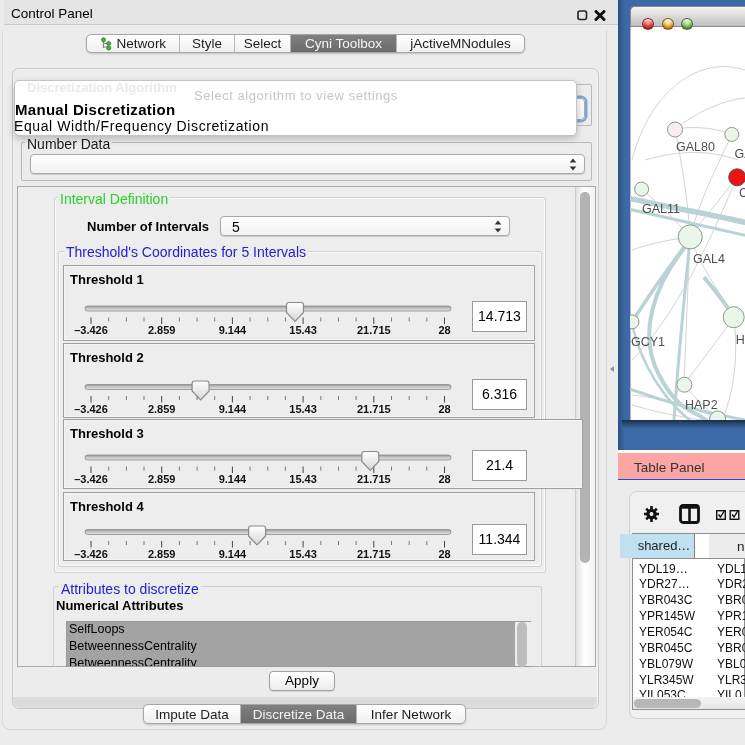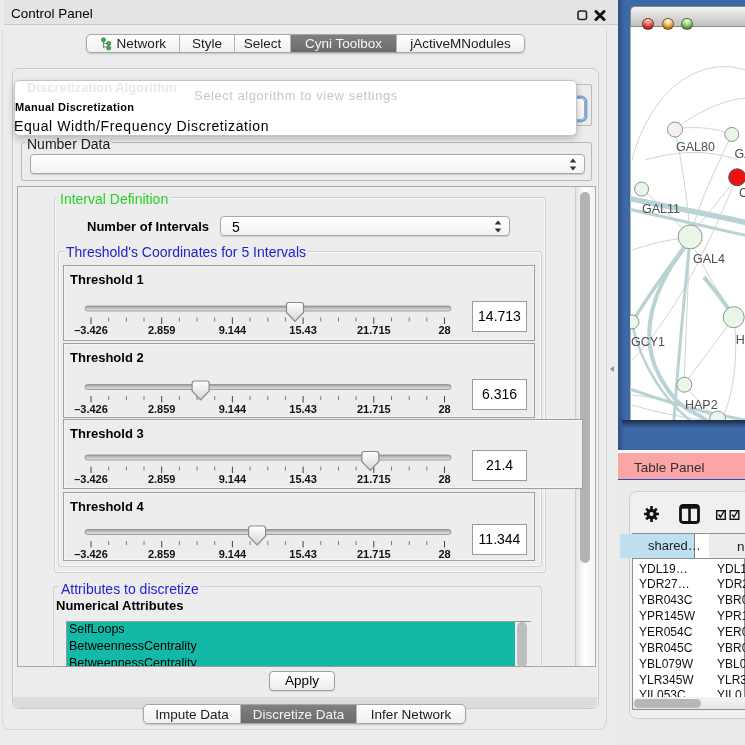--- a/index.html
+++ b/index.html
@@ -18,21 +18,21 @@
 .combo { position:absolute; background:linear-gradient(#ffffff,#f2f2f2); border:1px solid #a9a9a9; border-radius:4px; box-shadow:0 1px 1px rgba(0,0,0,0.15); font-size:14px; color:#000; }
 .combo .arr { position:absolute; right:7px; top:50%; margin-top:-6.5px; width:8px; height:13px; }
 #scrollpane { position:absolute; left:17px; top:186px; width:579px; height:481px; border:1px solid #a9a9a9; background:#ededed; }
 #vsbtrack { position:absolute; left:575px; top:187px; width:20px; height:479px; background:linear-gradient(90deg,#e2e2e2,#ffffff 45%,#f2f2f2); border-left:1px solid #cccccc; }
 #vsbthumb { position:absolute; left:580px; top:192px; width:10px; height:371px; background:#b3b3b3; border-radius:5px; }
 .etched { position:absolute; border:1px solid #cfcfcf; border-radius:3px; box-shadow:inset 0 0 0 1px #fafafa; }
 .thp { position:absolute; background:#ededed; border:1px solid #9f9f9f; box-shadow:inset 0 0 0 1px #f4f4f4; }
 .thlab { position:absolute; left:6px; top:6px; font-weight:bold; font-size:13px; color:#000; }
 .vfield { position:absolute; width:55px; height:31px; background:#fff; border:1px solid #9a9a9a; font-size:14px; color:#000; text-align:center; line-height:29px; }
 .blab { position:absolute; font-weight:bold; font-size:13px; color:#000; white-space:nowrap; }
-#list { position:absolute; left:66px; top:621px; width:465px; height:46px; background:#14b8a6; border:1px solid #9a9a9a; overflow:hidden; }
+#list { position:absolute; left:66px; top:621px; width:465px; height:46px; background:#a3a3a3; border:1px solid #9a9a9a; overflow:hidden; }
 #list .li { font-size:12.5px; color:#000; padding-left:2px; height:17.4px; line-height:17.4px; }
 #list .li:first-child { margin-top:-1.5px; }
 #applybtn { position:absolute; left:269px; top:671px; width:66px; height:20px; background:linear-gradient(#ffffff,#ececec); border:1px solid #9f9f9f; border-radius:4px; font-size:13.5px; text-align:center; line-height:18px; color:#000; box-shadow:0 1px 1px rgba(0,0,0,0.1); }
 #popup { position:absolute; left:14px; top:80px; width:563px; height:56px; background:#ffffff; border:1px solid #c4c4c4; border-radius:5px; box-shadow:0 3px 7px rgba(0,0,0,0.22); z-index:50; }
 #bluedesk { position:absolute; left:618px; top:0; width:127px; height:452px; background:linear-gradient(90deg,#2b4f83 0px,#3d6aa6 7px,#3d6aa6); }
 #netframe-tb { position:absolute; left:630px; top:6px; width:115px; height:21px; background:linear-gradient(#f4f4f4,#bfbfbf); border:1px solid #8a8a8a; border-right:none; border-top-left-radius:5px; }
 #netcanvas { position:absolute; left:629.5px; top:27px; width:115.5px; height:393px; background:#fff; border-left:1px solid rgba(30,40,60,0.35); }
 #netshadow { position:absolute; left:622px; top:420px; width:123px; height:8px; background:linear-gradient(#1d2c49,#3a67a4); }
 .light { position:absolute; top:10.5px; width:12px; height:12px; border-radius:50%; border:0.5px solid rgba(60,30,20,0.55); box-shadow:inset 0 1.5px 1.5px rgba(255,255,255,0.75), inset 0 -1px 2px rgba(0,0,0,0.25); }
 #tpanel { position:absolute; left:618px; top:450px; width:127px; height:295px; background:#ebebeb; }
@@ -206,21 +206,21 @@
   <div class="s" style="width:108px;line-height:19px">Infer Network</div>
 </div>
 
 
 <div style="position:absolute;left:26px;top:78px;width:140px;height:2.2px;overflow:hidden;z-index:49">
     <div style="font-size:13px;font-weight:bold;color:#555">Discretization Algorithm</div>
   </div>
 <div id="popup">
   <div style="position:absolute;left:12px;top:-1px;font-size:13px;font-weight:bold;color:#eaeaea">Discretization Algorithm</div>
   <div style="position:absolute;left:179px;top:7px;font-size:13px;letter-spacing:0.55px;color:#c6c6c6">Select algorithm to view settings</div>
-  <div style="position:absolute;left:0px;top:20px;font-size:11px;font-weight:bold;letter-spacing:0.3px;color:#000">Manual Discretization</div>
+  <div style="position:absolute;left:0px;top:20px;font-size:15px;font-weight:bold;letter-spacing:0.3px;color:#000">Manual Discretization</div>
   <div style="position:absolute;left:-1px;top:37px;font-size:14px;letter-spacing:0.6px;color:#000">Equal Width/Frequency Discretization</div>
 </div>
 
 <div style="position:absolute;left:610px;top:366px;width:0;height:0;border-top:3.5px solid transparent;border-bottom:3.5px solid transparent;border-right:4.5px solid #90909e"></div>
 
 <div id="bluedesk"></div>
 <div id="netcanvas"></div>
 <svg width="115" height="393" style="position:absolute;left:630px;top:27px">
 <g fill="none" stroke="#d3d3d3" stroke-width="1">
 <path d="M2,133 C 20,63 70,28 115,43"></path>
@@ -302,21 +302,21 @@
 <path d="M10.5,2 V18" stroke="#111" stroke-width="2.6"></path>
   </svg>
 <svg style="position:absolute;left:716px;top:509px" width="26" height="11" viewBox="0 0 26 11">
 <g fill="none" stroke="#111" stroke-width="1.4">
 <rect x="0.7" y="1.7" width="8.6" height="8.6"></rect>
 <rect x="14.2" y="1.7" width="8.6" height="8.6"></rect>
 <path d="M2.5,5.5 L4.5,8 L8.5,1.5 M16,5.5 L18,8 L22,1.5"></path>
 </g>
   </svg>
 <div id="ttable"></div>
-<div style="position:absolute;left:620px;top:534px;width:75px;height:24px;background:#bee0f0;border-right:1px solid #808080;font-size:13px;color:#222;text-align:left;line-height:24px;padding-left:28px">shared…</div>
+<div style="position:absolute;left:620px;top:534px;width:75px;height:24px;background:#bee0f0;border-right:1px solid #808080;font-size:13px;color:#222;text-align:center;line-height:24px;padding-left:14px">shared…</div>
 <div style="position:absolute;left:709px;top:534px;width:36px;height:24px;background:#ececec;font-size:13.5px;color:#222">
     <span style="position:absolute;left:28px;top:5px">n</span>
   </div>
 <div style="position:absolute;left:633px;top:558px;width:112px;height:1px;background:#8f8f8f"></div>
 <div class="trow" style="top:561.5px">
     <span class="c1">YDL19…</span>
     <span class="c2">YDL1</span>
   </div><div class="trow" style="top:577.4px">
     <span class="c1">YDR27…</span>
     <span class="c2">YDR2</span>

